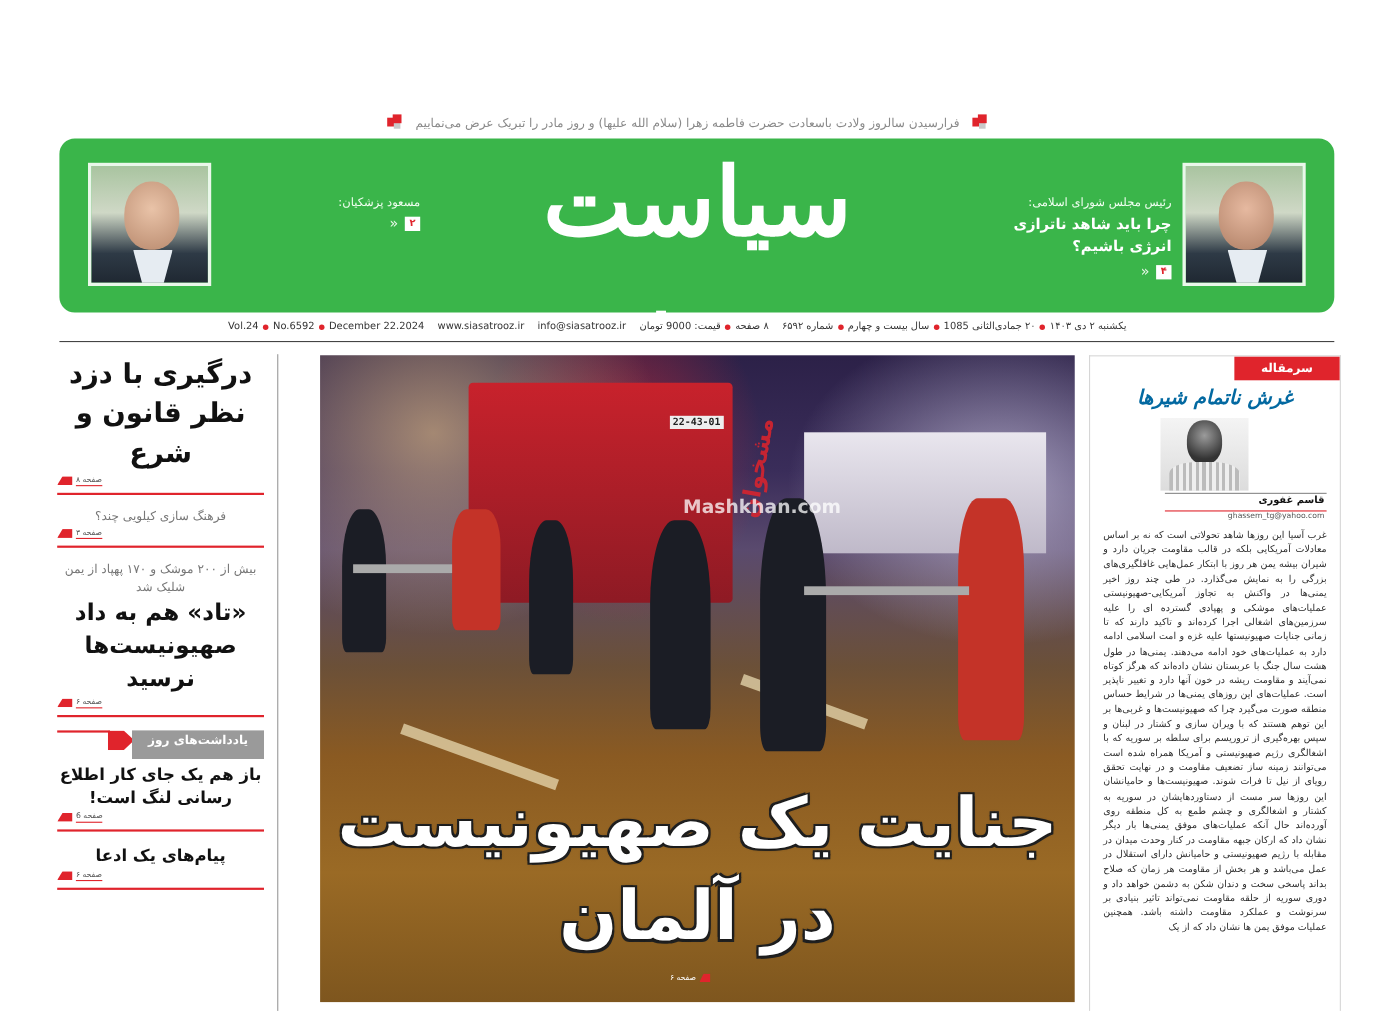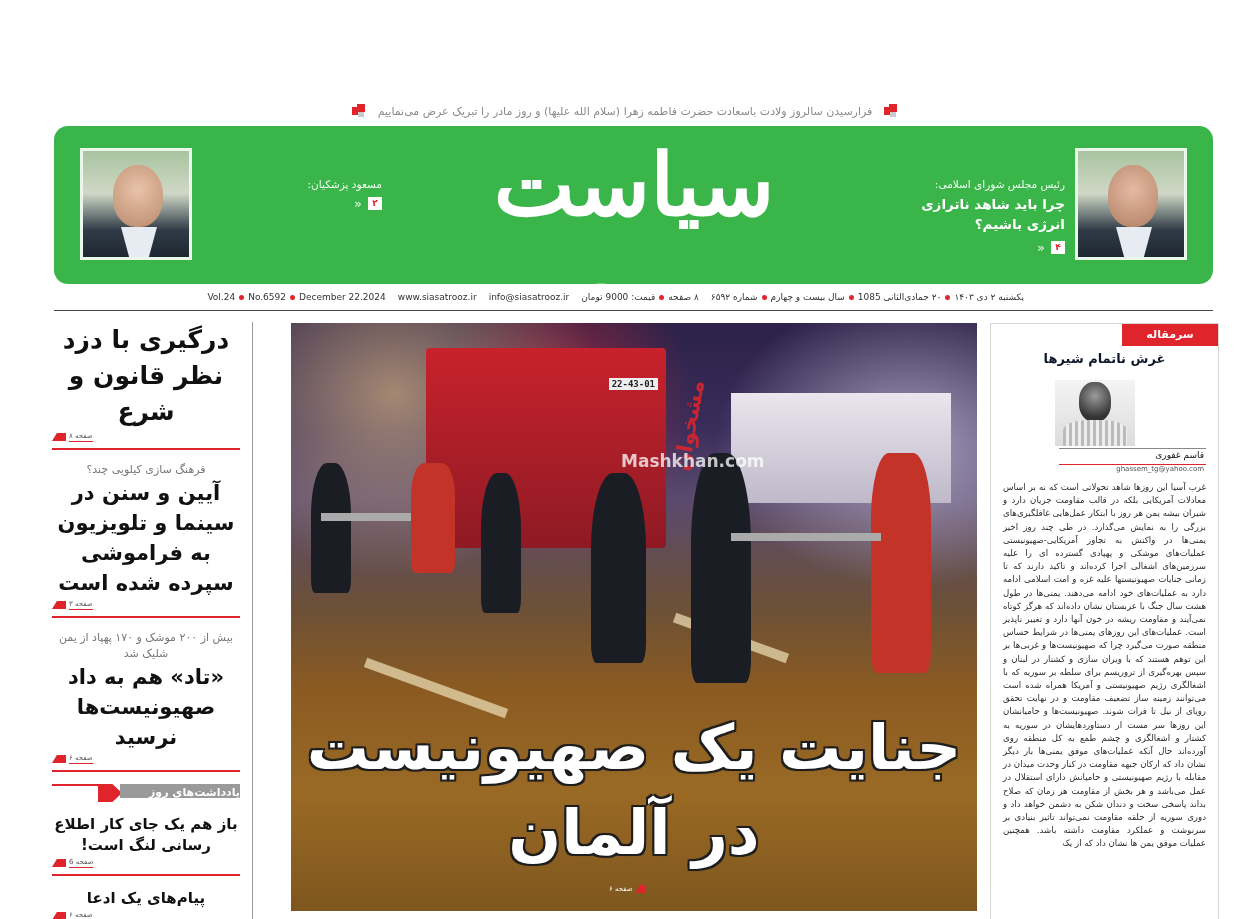--- a/index.html
+++ b/index.html
@@ -47,21 +47,21 @@
     .leftcol { position: absolute; left: 52px; top: 322px; width: 188px; direction: rtl; }
     .story { text-align: center; border-bottom: 2px solid #e0242c; padding-bottom: 6px; margin-bottom: 12px; position: relative; }
     .story .kicker { font-size: 11px; color: #777; line-height: 16px; }
     .story .head { font-size: 21px; font-weight: bold; color: #111; line-height: 30px; }
     .story .head.xl { font-size: 25px; line-height: 36px; }
     .story .head.md { font-size: 15px; line-height: 21px; }
     .story .pageref { display: flex; align-items: center; gap: 3px; justify-content: flex-start; direction: ltr; margin-top: 2px; }
     .pageref .flag { width: 14px; height: 8px; background: #e0242c; clip-path: polygon(0 100%, 35% 0, 100% 0, 100% 100%); }
     .pageref .ptxt { font-size: 7px; color: #555; border-bottom: 1px solid #e0242c; padding-bottom: 1px; }
     .section-tab { position: relative; height: 20px; margin-bottom: 10px; }
-    .section-tab .gray { position: absolute; right: 0; top: 0; width: 120px; height: 14px; background: #9a9a9a; color: #fff; font-size: 11px; font-weight: bold; line-height: 18px; }
+    .section-tab .gray { position: absolute; right: 0; top: 0; width: 120px; height: 26px; background: #9a9a9a; color: #fff; font-size: 11px; font-weight: bold; text-align: center; line-height: 18px; }
     .section-tab .red { position: absolute; right: 118px; top: 0; width: 24px; height: 18px; background: #e0242c; clip-path: polygon(0 0, 60% 0, 100% 50%, 60% 100%, 0 100%); }
     .section-tab .line { position: absolute; left: 0; right: 140px; top: 0; height: 2px; background: #e0242c; }
     .vline-left { position: absolute; left: 252px; top: 322px; width: 1px; height: 597px; background: #999; }
 
     
     .hero { position: absolute; left: 291px; top: 323px; width: 686px; height: 588px; overflow: hidden;
       background:
         radial-gradient(ellipse at 15% 12%, rgba(255,214,140,0.55), transparent 25%),
         radial-gradient(ellipse at 40% 15%, rgba(220,40,50,0.6), transparent 22%),
         radial-gradient(ellipse at 90% 20%, rgba(210,205,230,0.7), transparent 22%),
@@ -78,26 +78,26 @@
     .hero .headline { position: absolute; left: 0; width: 686px; text-align: center; direction: rtl; color: #fff; font-weight: bold; text-shadow: 0 0 3px #111, 2px 2px 0 #222, -2px -2px 0 #222, 2px -2px 0 #222, -2px 2px 0 #222; }
     .hero .headline.l1 { top: 385px; font-size: 62px; line-height: 80px; }
     .hero .headline.l2 { top: 470px; font-size: 62px; line-height: 80px; }
     .hero .hero-page { position: absolute; left: 318px; top: 562px; display: flex; gap: 3px; align-items: center; direction: ltr; }
     .hero .hero-page .flag { width: 10px; height: 8px; background: #e0242c; clip-path: polygon(0 100%, 40% 0, 100% 0, 100% 100%); }
     .hero .hero-page .t { font-size: 7px; color: #fff; }
 
     
     .editorial { position: absolute; left: 990px; top: 323px; width: 229px; height: 596px; border: 1px solid #d6d6d6; border-bottom: none; direction: rtl; overflow: hidden; }
     .ed-tab { position: absolute; right: 0; top: 0; width: 96px; height: 22px; background: #e0242c; color: #fff; font-size: 11px; font-weight: bold; line-height: 22px; text-align: center; clip-path: polygon(0 0, 100% 0, 100% 100%, 0 100%, 0 0); }
-    .ed-title { position: absolute; right: 0; left: 0; top: 27px; text-align: center; font-size: 13px; font-weight: bold; color: #0f172a; }
+    .ed-title { position: absolute; right: 0; left: 0; top: 27px; text-align: center; font-size: 18px; font-weight: bold; color: #0369a1; font-style: italic; }
     .ed-photo { position: absolute; left: 64px; top: 56px; width: 80px; height: 66px; background: linear-gradient(180deg, #f4f4f4, #dcdcdc); }
     .ed-photo .head { position: absolute; left: 24px; top: 2px; width: 32px; height: 40px; border-radius: 45%; background: radial-gradient(circle at 50% 35%, #9b9b9b, #333 70%); }
     .ed-photo .shirt { position: absolute; left: 8px; top: 40px; width: 64px; height: 26px; background: repeating-linear-gradient(90deg, #bbb 0 3px, #eee 3px 6px); border-radius: 40% 40% 0 0; }
     .ed-author-line { position: absolute; left: 68px; right: 12px; top: 124px; height: 1px; background: #888; }
-    .ed-author { position: absolute; right: 14px; top: 126px; font-size: 9px; font-weight: normal; color: #111; }
+    .ed-author { position: absolute; right: 14px; top: 126px; font-size: 9px; font-weight: bold; color: #111; }
     .ed-author-red { position: absolute; left: 68px; right: 12px; top: 140px; height: 1px; background: #e0242c; }
     .ed-email { position: absolute; right: 14px; top: 141px; font-size: 7px; color: #555; direction: ltr; }
     .ed-body { position: absolute; right: 12px; left: 12px; top: 157px; font-size: 8.6px; line-height: 13.2px; color: #2a2a2a; text-align: justify; }
   </style>
 </head>
 <body>
 
 <div class="top-strip">
   <span class="cube"></span>
   <span class="txt">فرارسیدن سالروز ولادت باسعادت حضرت فاطمه زهرا (سلام الله علیها) و روز مادر را تبریک عرض می‌نماییم</span>
@@ -173,21 +173,20 @@
   <div class="story">
     <div class="head xl">درگیری با دزد نظر قانون و شرع</div>
     <div class="pageref">
       <span class="flag"></span>
       <span class="ptxt">صفحه ۸</span>
     </div>
   </div>
 
   <div class="story">
     <div class="kicker">فرهنگ سازی کیلویی چند؟</div>
-    <div class="head">آیین و سنن در سینما و تلویزیون به فراموشی سپرده شده است</div>
     <div class="pageref">
       <span class="flag"></span>
       <span class="ptxt">صفحه ۳</span>
     </div>
   </div>
 
   <div class="story">
     <div class="kicker">بیش از ۲۰۰ موشک و ۱۷۰ پهپاد از یمن شلیک شد</div>
     <div class="head">«تاد» هم به داد صهیونیست‌ها نرسید</div>
     <div class="pageref">

